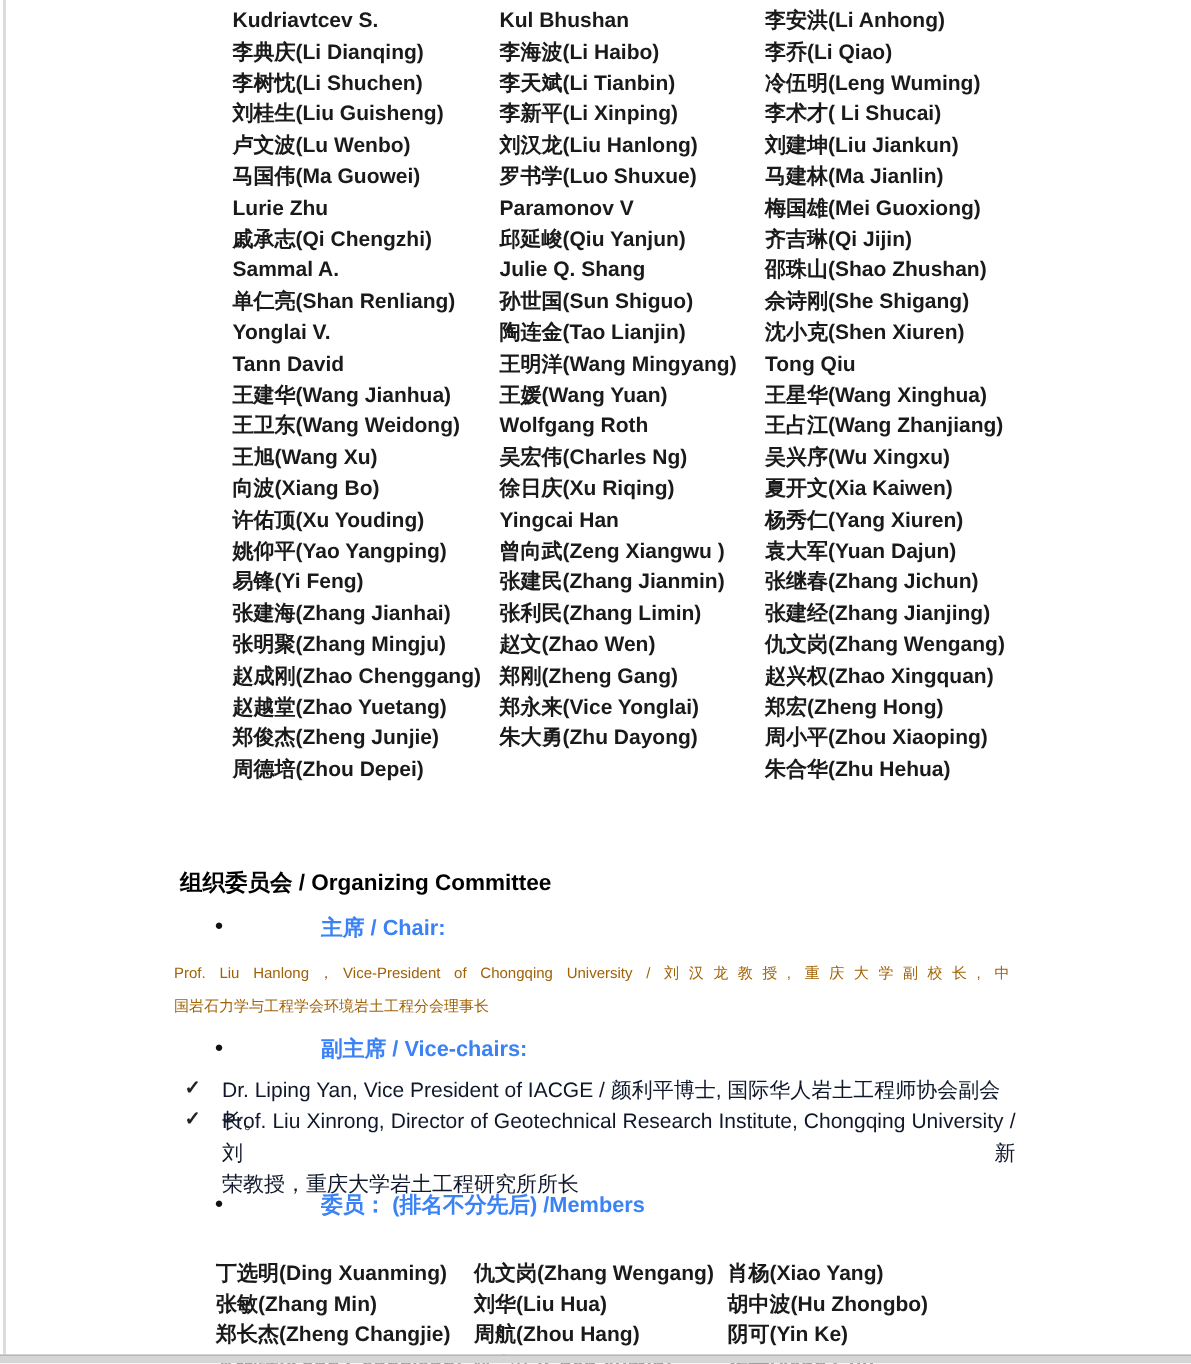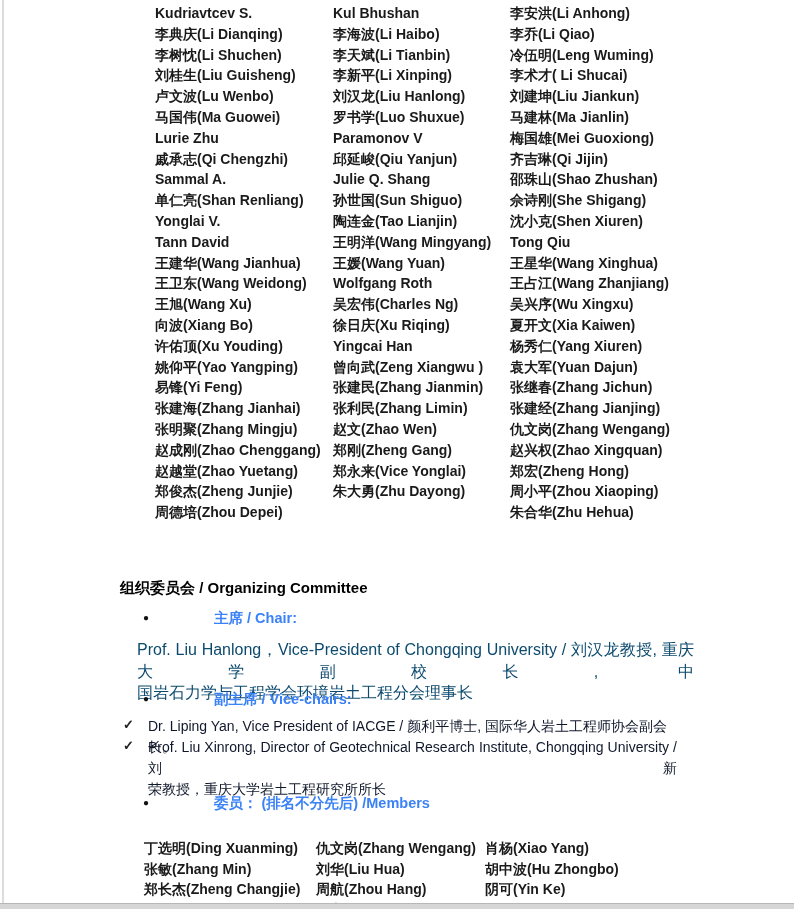--- a/index.html
+++ b/index.html
@@ -26,21 +26,21 @@
   .bullet-row{position:absolute;left:0;white-space:nowrap;}
   .bullet{
     position:absolute;left:143px;top:3px;font-size:10px;color:#111;
   }
   .bullet-label{
     position:absolute;left:172px;top:0;font-size:14.5px;font-weight:bold;color:#3b82f6;
     white-space:nowrap;
     margin-left:42px;
   }
   .para{
-    position:absolute;left:137px;width:557px;font-size:16px;line-height:21.5px;color:#0c4a6e;
+    position:absolute;left:116px;width:557px;font-size:10px;line-height:21.5px;color:#a16207;
   }
   .jline{text-align:justify;text-align-last:justify;}
   .check-item{position:absolute;left:0;}
   .check{
     position:absolute;left:123px;top:1px;font-size:13px;font-weight:bold;color:#222;
   }
   .check-text{
     position:absolute;left:148px;top:0;width:529px;font-size:14px;line-height:21px;color:#0f172a;
   }
 </style>

